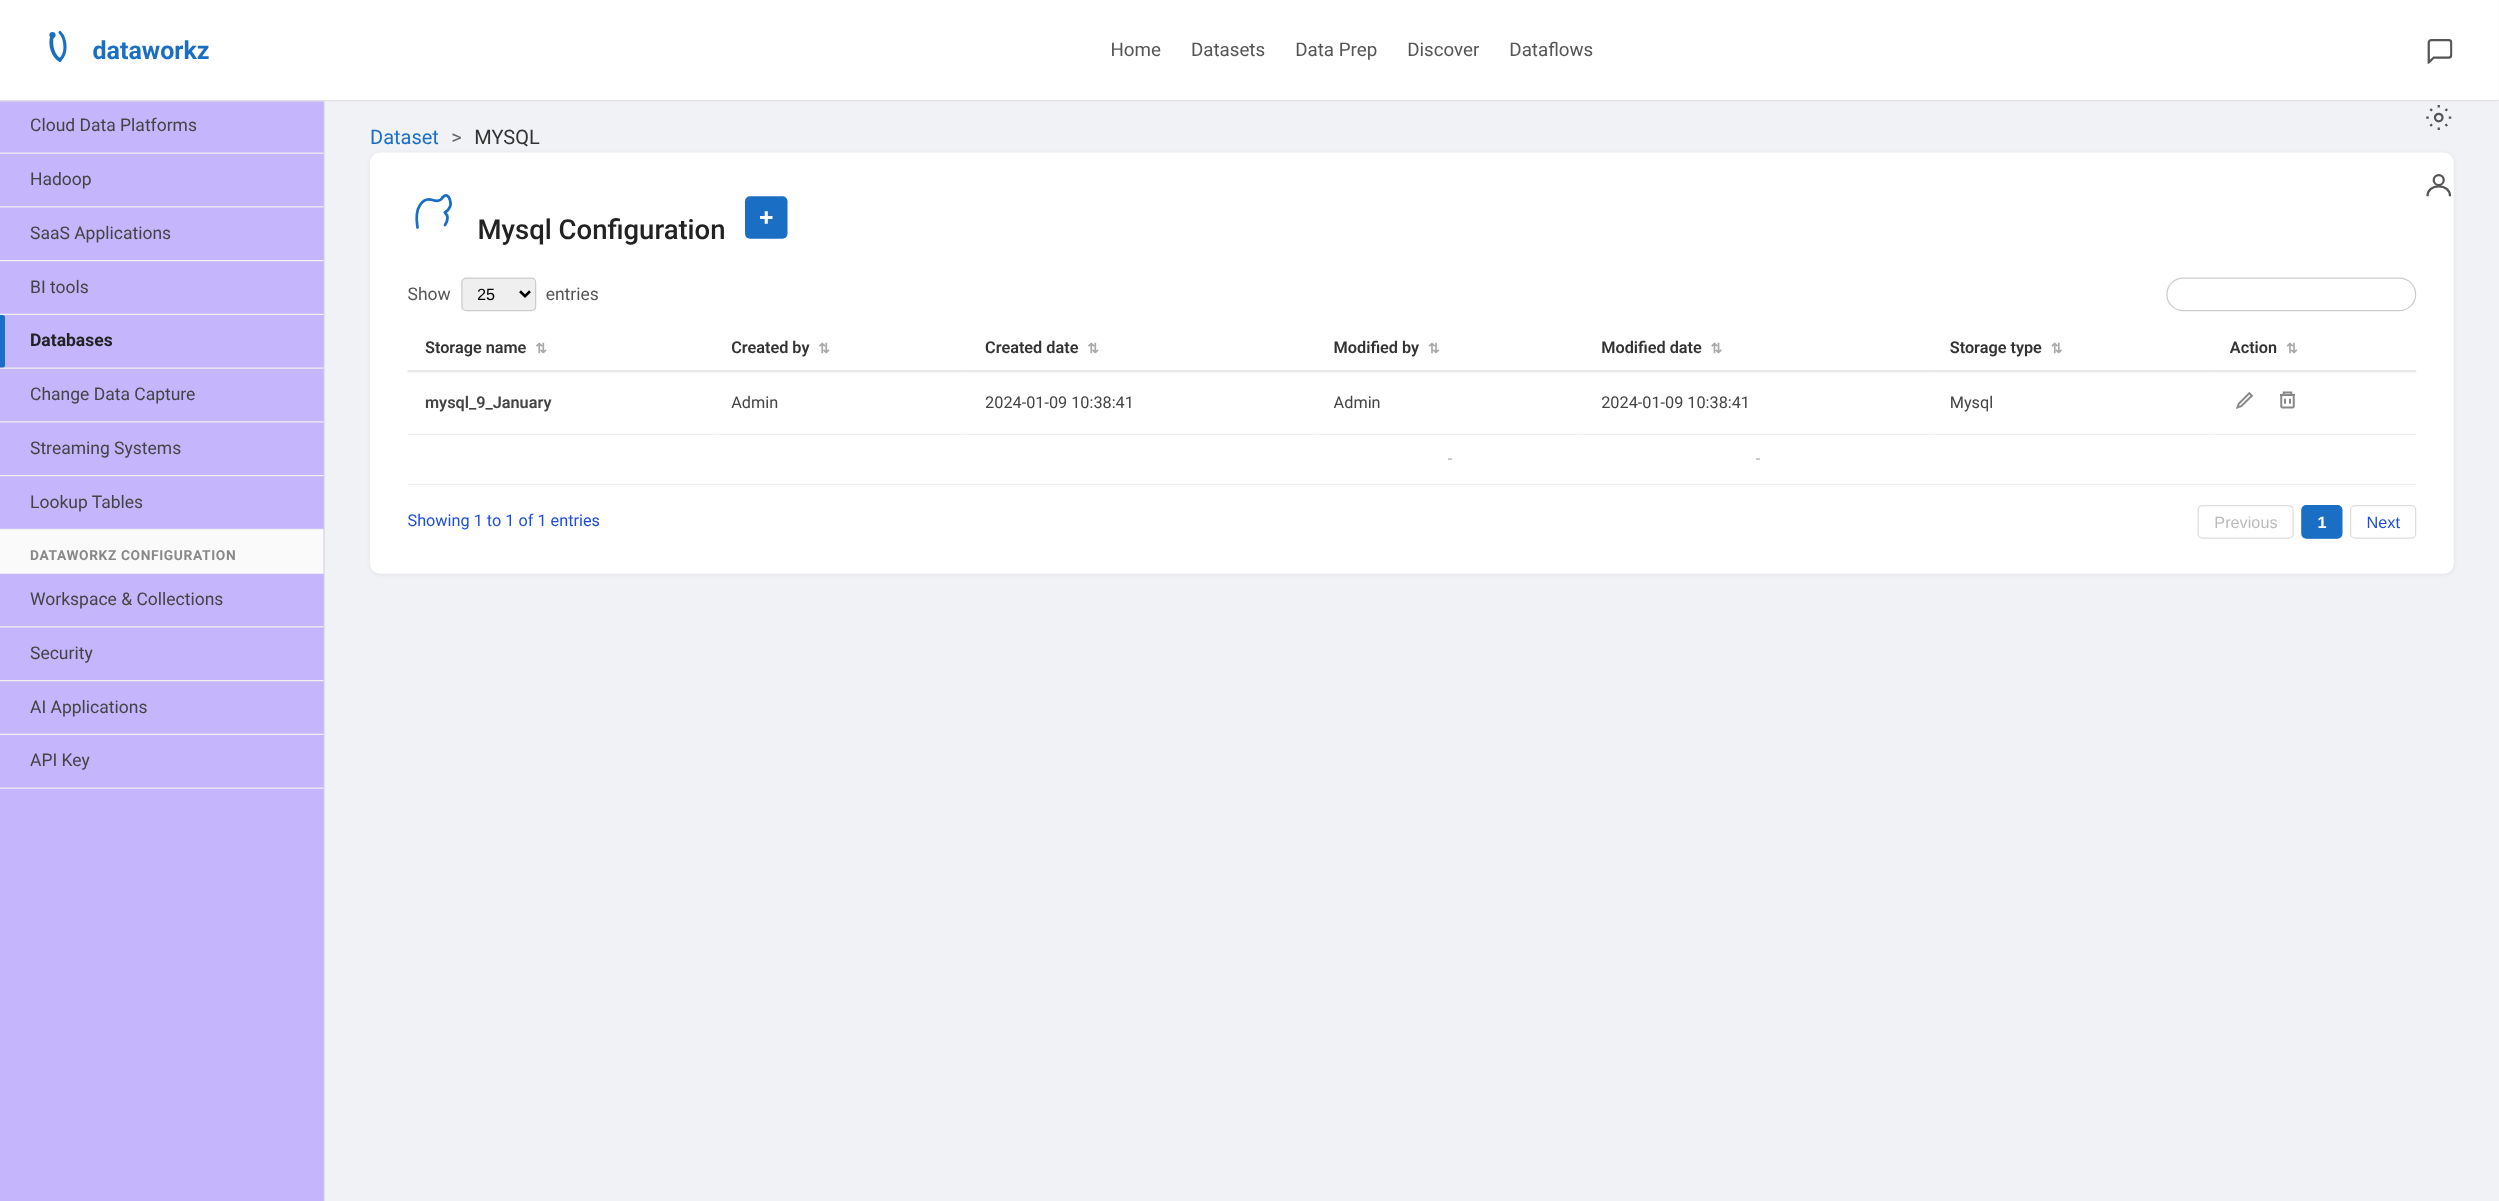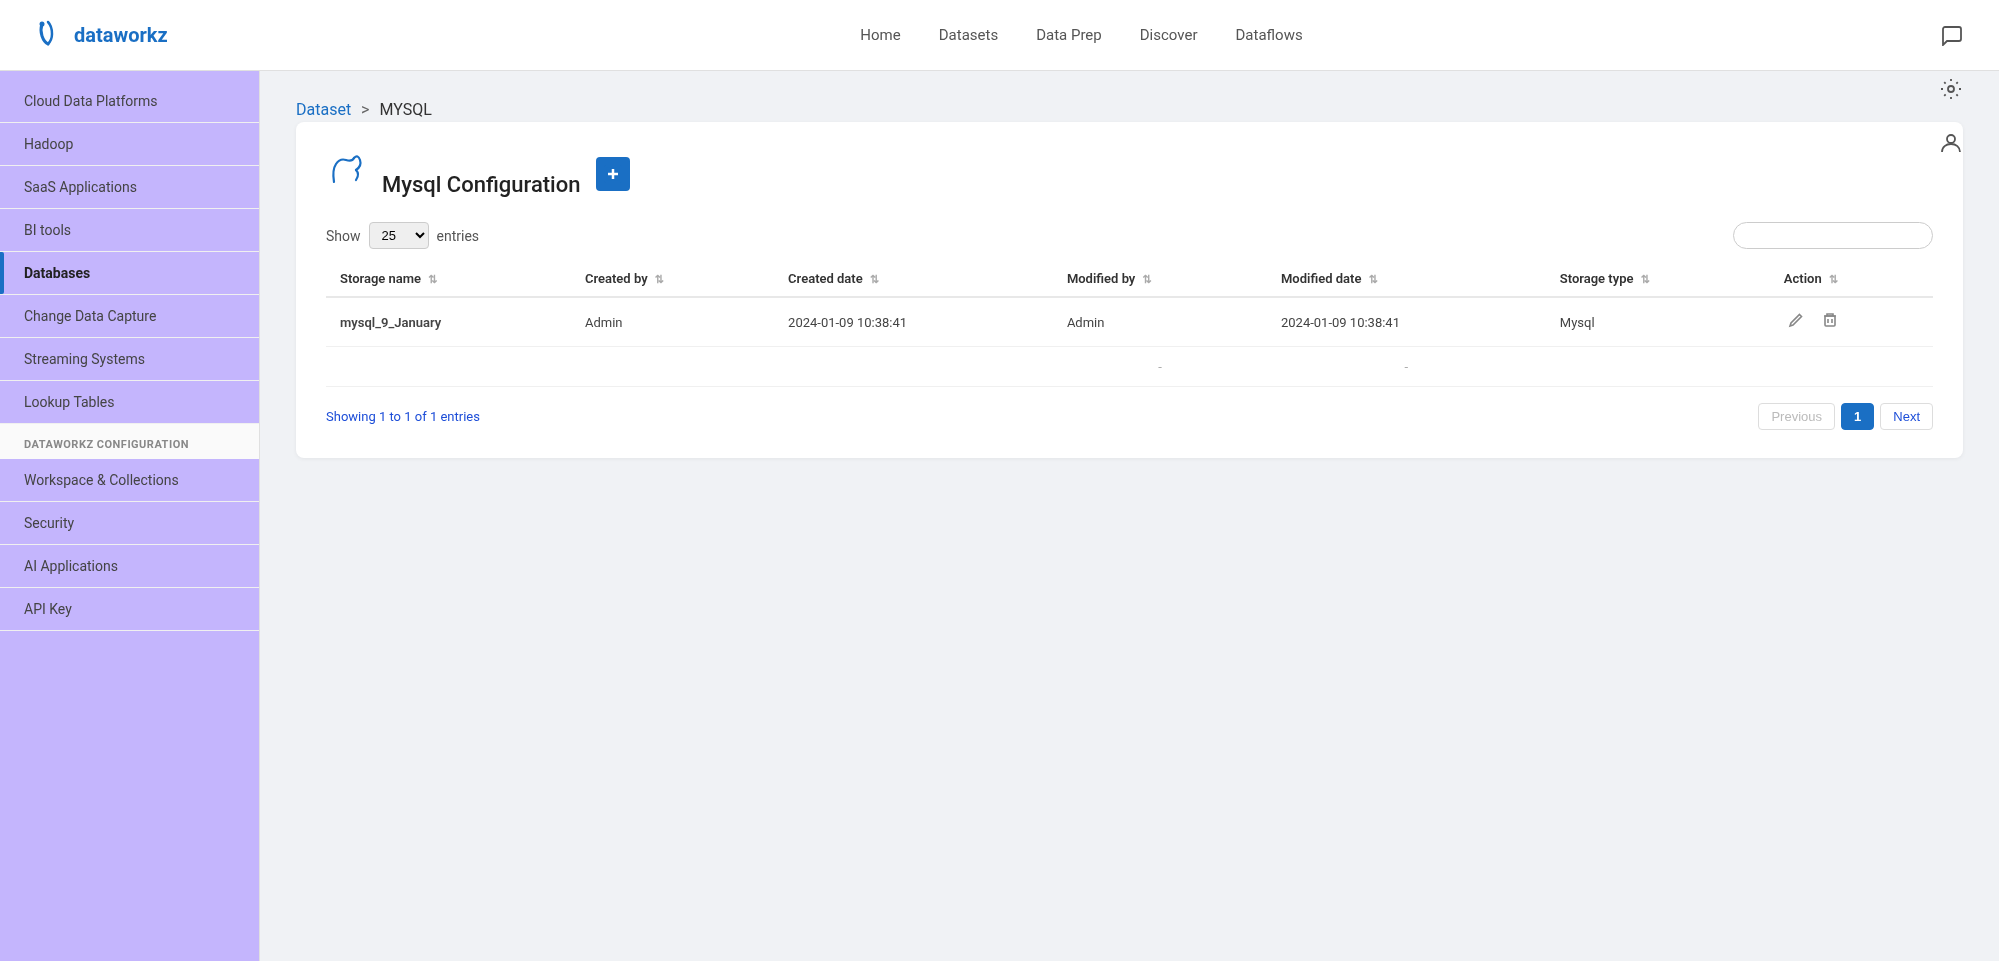--- a/index.html
+++ b/index.html
@@ -1,38 +1,38 @@
 <!DOCTYPE html>
 <html><head>
   <meta charset="utf-8">
   <style>
     * { box-sizing: border-box; margin: 0; padding: 0; }
     body { font-family: -apple-system, BlinkMacSystemFont, 'Segoe UI', Roboto, sans-serif; background: #f0f2f5; color: #333; font-size: 14px; }
 
     
     .topnav {
       background: #fff;
-      height: 71px;
+      height: 81px;
       display: flex;
       align-items: center;
       padding: 0 30px;
       border-bottom: 1px solid #e0e0e0;
       position: fixed; top: 0; left: 0; right: 0; z-index: 100;
     }
     .logo-area {
       display: flex; align-items: center; gap: 8px;
       flex: 0 0 200px;
     }
     .logo-icon svg { width: 36px; height: 36px; }
     .logo-text {
       font-size: 20px; font-weight: 400; color: #333;
     }
     .logo-text span { color: #1a6fc4; font-weight: 700; }
     .nav-links {
-      flex: 1; display: flex; justify-content: center; gap: 38px;
+      flex: 1; display: flex; justify-content: center; gap: 24px;
     }
     .nav-link {
       color: #555; text-decoration: none; font-size: 15px; cursor: pointer;
     }
     .nav-actions {
       display: flex; align-items: center; gap: 18px; flex-direction: column;
     }
     .nav-icon-btn {
       background: none; border: none; cursor: pointer;
       color: #555; font-size: 20px; position: relative;

